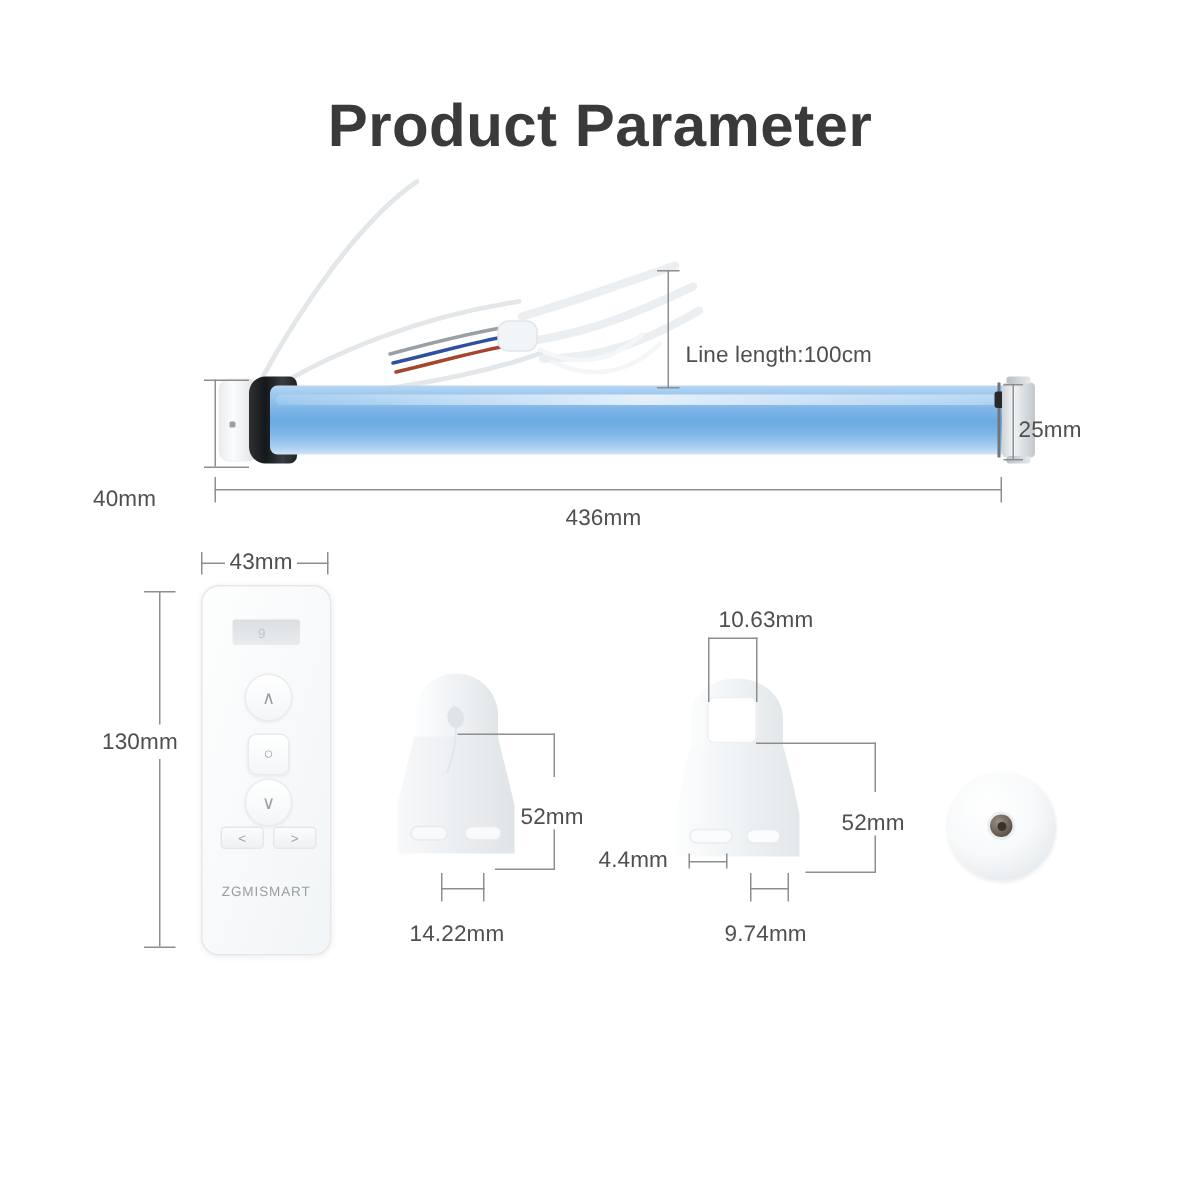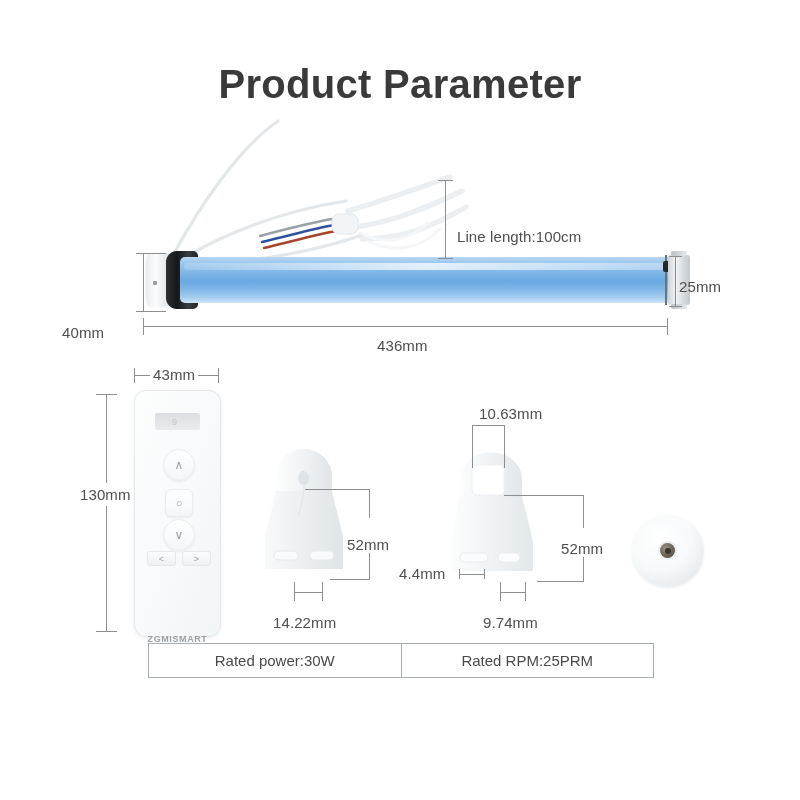--- a/index.html
+++ b/index.html
@@ -117,21 +117,21 @@
   }
   .btn-pill{
     position:absolute;top:160px;width:27px;height:13px;
     border-radius:3px;background:linear-gradient(to bottom,#fbfcfd,#eef1f3);
     border:1px solid #e4e8ea;
     display:flex;align-items:center;justify-content:center;
     font-size:9px;color:#9ba1a6;
   }
   .brand{
     position:absolute;left:0;top:198px;width:85px;text-align:center;
-    font-size:9px;color:#9aa0a5;letter-spacing:.6px;font-weight:bold;margin-top:45px;
+    font-size:9px;color:#9aa0a5;letter-spacing:.6px;font-weight:normal;
   }
 
   
   #crown{
     position:absolute;left:632px;top:515px;width:72px;height:72px;
     border-radius:50%;
     background:radial-gradient(circle at 38% 32%,#ffffff 0%,#f7f9fa 48%,#e6eaed 82%,#d7dcdf 100%);
     box-shadow:0 1px 3px rgba(0,0,0,.09);
   }
   #crown .pin{
@@ -248,21 +248,21 @@
   </div>
 
   <div class="abs line-h" style="left:134px;top:375px;width:85px;"></div>
   <div class="abs tick-v" style="left:134px;top:368px;height:15px;"></div>
   <div class="abs tick-v" style="left:218px;top:368px;height:15px;"></div>
   <div class="abs dimtext" style="left:150px;top:366px;background:#fff;padding:0 3px;">43mm</div>
 
   <div class="abs line-v" style="left:106px;top:394px;height:237px;"></div>
   <div class="abs tick-h" style="left:96px;top:394px;width:21px;"></div>
   <div class="abs tick-h" style="left:96px;top:631px;width:21px;"></div>
-  <div class="abs dimtext" style="left:66px;top:483px;background:#fff;padding:3px 2px;margin-left:12px;">130mm</div>
+  <div class="abs dimtext" style="left:66px;top:483px;background:#fff;padding:3px 2px;">130mm</div>
 
   <svg class="abs" style="left:262px;top:443px;" width="92" height="155">
     <defs>
       <linearGradient id="gRound" x1="0" y1="0" x2="1" y2="0">
         <stop offset="0%" stop-color="#fdfefe"></stop>
         <stop offset="45%" stop-color="#f1f4f6"></stop>
         <stop offset="100%" stop-color="#e0e5e8"></stop>
       </linearGradient>
       <linearGradient id="gRound2" x1="0" y1="0" x2="1" y2="0">
         <stop offset="0%" stop-color="#f7f9fa"></stop>
@@ -326,20 +326,16 @@
   <div class="abs tick-v" style="left:525px;top:582px;height:19px;"></div>
   <div class="abs dimtext" style="left:483px;top:614px;">9.74mm</div>
 
   <div id="crown">
     <div class="pin"></div>
     <div class="pin-hole"></div>
   </div>
 
   <table id="spec-table">
     <tbody>
-      <tr>
-        <td>Rated power:30W</td>
-        <td>Rated RPM:25PRM</td>
-      </tr>
     </tbody>
   </table>
 
 </div>
 
 </body></html>

